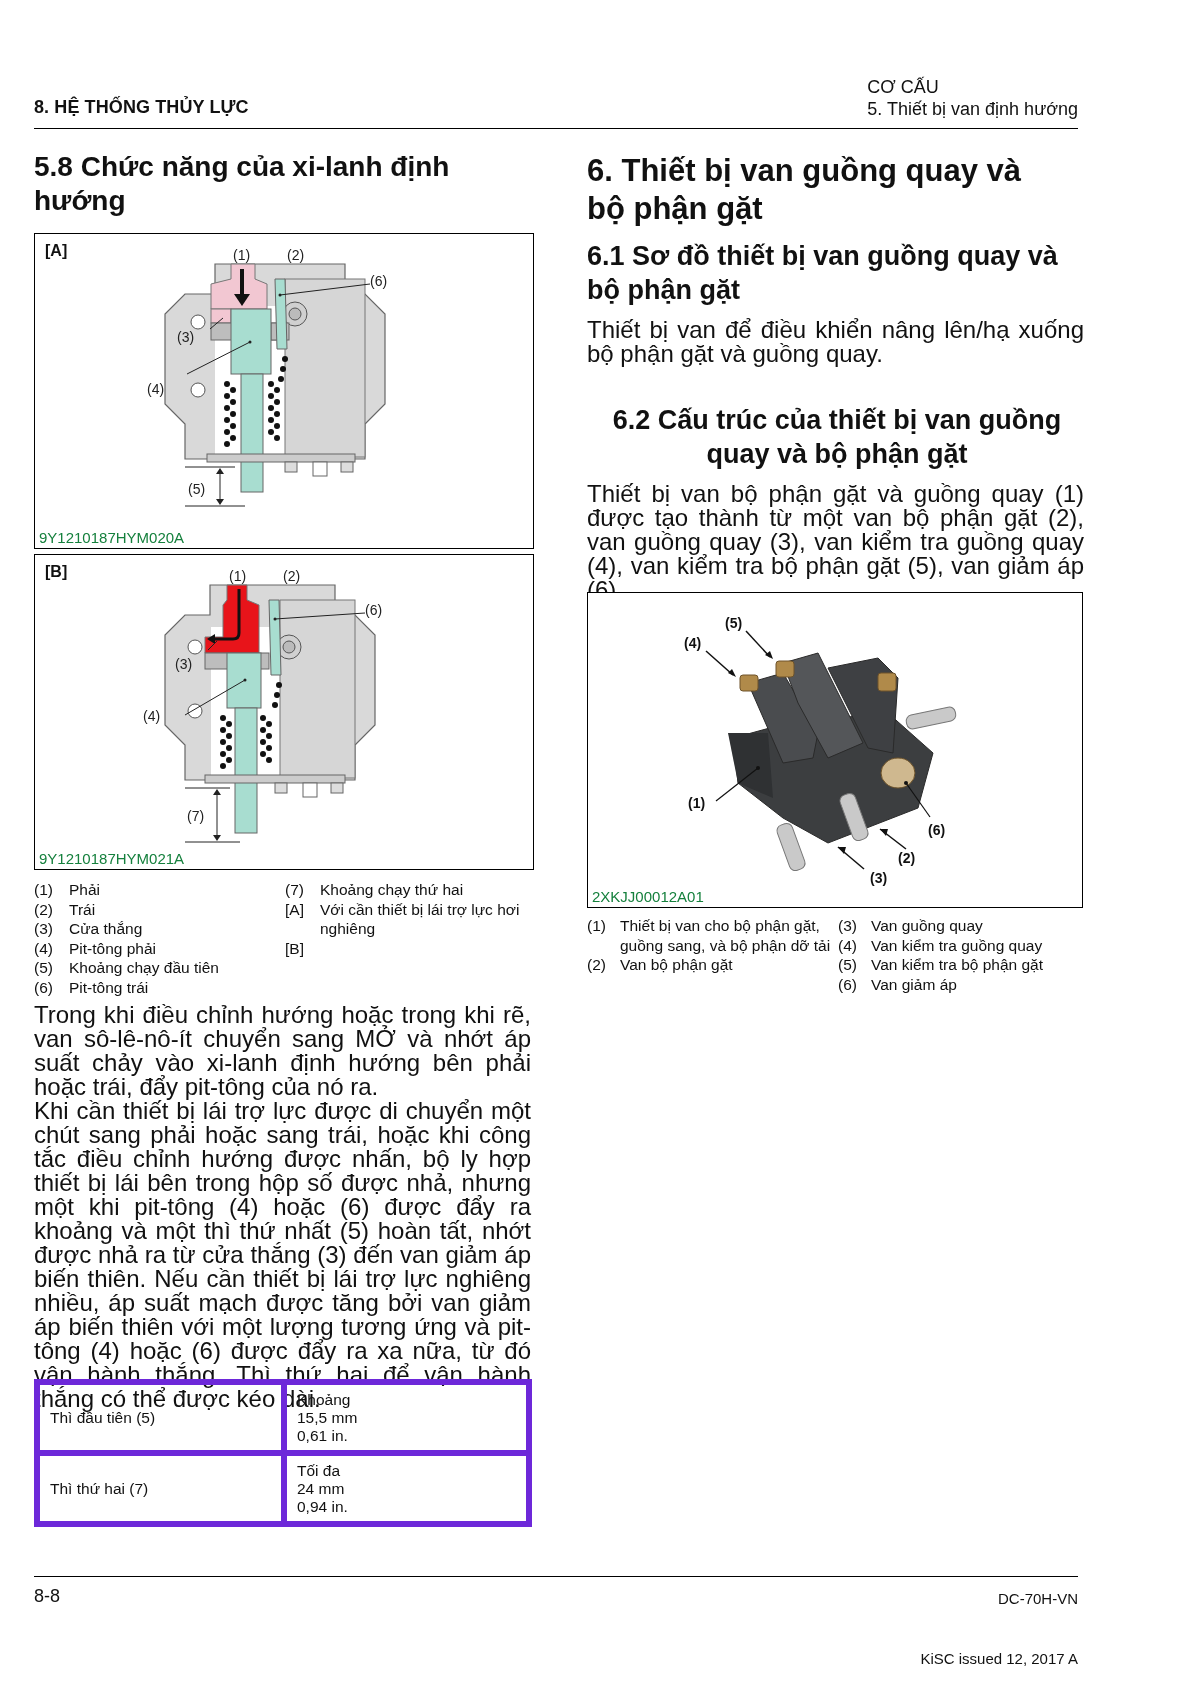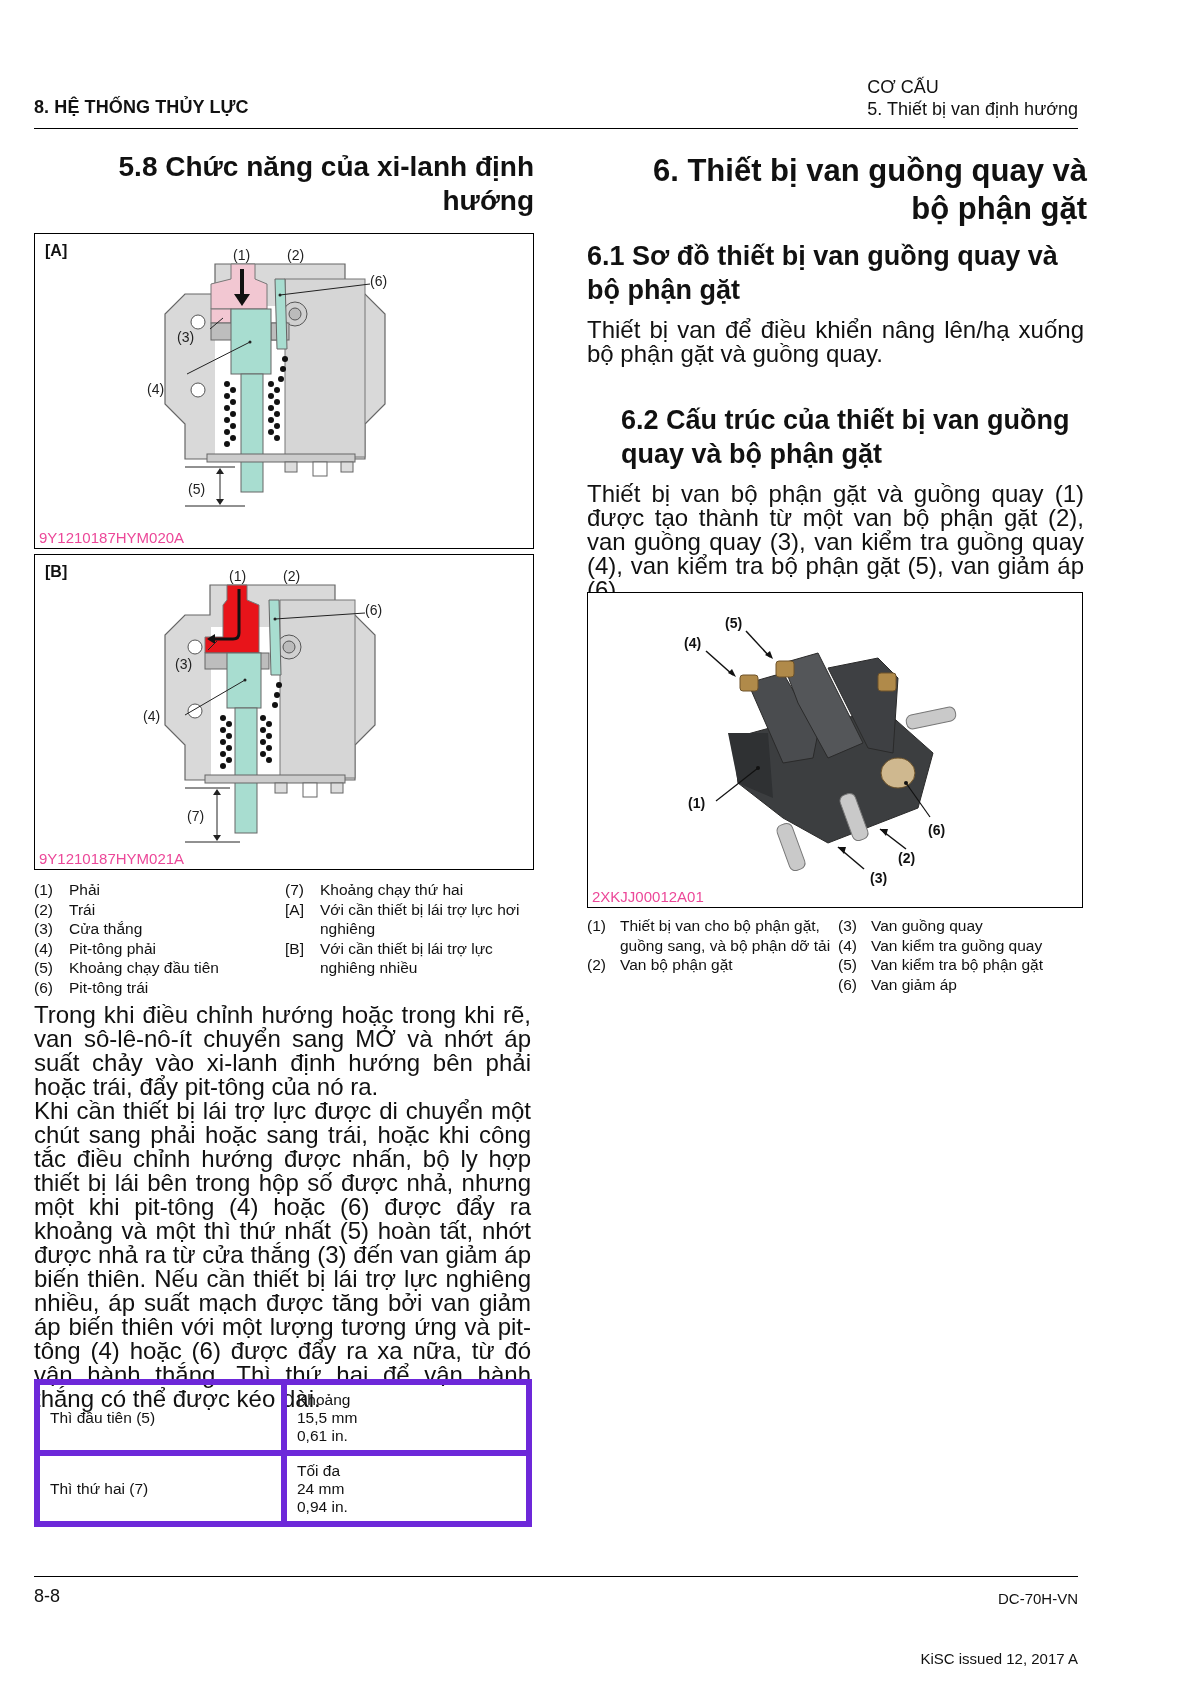--- a/index.html
+++ b/index.html
@@ -1,25 +1,25 @@
 <!DOCTYPE html>
 <html><head>
 <meta charset="utf-8">
 <style>
   html, body { margin:0; padding:0; background:#fff; }
   body { width:1190px; height:1683px; position:relative; font-family:"Liberation Sans", sans-serif; color:#111; overflow:hidden; }
   .abs { position:absolute; }
   .hdr-left { left:34px; top:97px; font-size:18px; font-weight:bold; letter-spacing:0.1px; }
   .hdr-right { right:112px; top:76px; text-align:left; font-size:18px; line-height:22px;margin-left:40px; }
   .hdr-rule { left:34px; top:128px; width:1044px; height:1px; background:#000; }
-  .h1 { font-weight:bold; font-size:30px; line-height:36px;text-align:right; }
+  .h1 { font-weight:bold; font-size:30px; line-height:36px; }
   .h2 { font-weight:bold; font-size:27px; line-height:34px; }
   .body { font-size:24px; line-height:24px; text-align:justify; }
   .fig { border:1px solid #000; background:#fff; }
-  .fig-code { font-size:15px; color:#ec4899; }
+  .fig-code { font-size:15px; color:#15803d; }
   .fig-label { font-size:16px; font-weight:bold; }
   .legend { font-size:15.5px; line-height:19.5px; }
   .legend .row { display:flex; }
   .legend .num { width:35px; flex:none; }
   table.spec { border-collapse:collapse; font-size:15.5px; }
   table.spec td { border:6px solid #6d28d9; vertical-align:middle; padding:0 10px; }
   .footer-rule { left:34px; top:1576px; width:1044px; height:1px; background:#000; }
   svg text { font-family:"Liberation Sans", sans-serif; }
 </style>
 </head>
@@ -222,21 +222,20 @@
   <div class="row">
       <span class="num">(7)</span>
       <span>Khoảng chạy thứ hai</span>
     </div>
   <div class="row">
       <span class="num">[A]</span>
       <span>Với cần thiết bị lái trợ lực hơi nghiêng</span>
     </div>
   <div class="row">
       <span class="num">[B]</span>
-      <span>Với cần thiết bị lái trợ lực nghiêng nhiều</span>
     </div>
 </div>
 
 <div class="abs body" style="left:34px; top:1003px; width:497px;">Trong khi điều chỉnh hướng hoặc trong khi rẽ, van sô-lê-nô-ít chuyển sang MỞ và nhớt áp suất chảy vào xi-lanh định hướng bên phải hoặc trái, đẩy pit-tông của nó ra.</div>
 <div class="abs body" style="left:34px; top:1099px; width:497px;">Khi cần thiết bị lái trợ lực được di chuyển một chút sang phải hoặc sang trái, hoặc khi công tắc điều chỉnh hướng được nhấn, bộ ly hợp thiết bị lái bên trong hộp số được nhả, nhưng một khi pit-tông (4) hoặc (6) được đẩy ra khoảng và một thì thứ nhất (5) hoàn tất, nhớt được nhả ra từ cửa thắng (3) đến van giảm áp biến thiên. Nếu cần thiết bị lái trợ lực nghiêng nhiều, áp suất mạch được tăng bởi van giảm áp biến thiên với một lượng tương ứng và pit-tông (4) hoặc (6) được đẩy ra xa nữa, từ đó vận hành thắng. Thì thứ hai để vận hành thắng có thể được kéo dài.</div>
 
 <table class="abs spec" style="left:34px; top:1379px; width:498px;">
   <tbody>
       <tr style="height:71px;">
     <td style="width:221px;">Thì đầu tiên (5)</td>
@@ -260,21 +259,21 @@
 <div class="abs h1" style="left:587px; top:152px; width:500px; font-size:31px; line-height:38px;">
   <div>6. Thiết bị van guồng quay và</div>
   <div>bộ phận gặt</div>
 </div>
 <div class="abs h2" style="left:587px; top:239px; width:500px;">
   <div>6.1 Sơ đồ thiết bị van guồng quay và</div>
   <div>bộ phận gặt</div>
 </div>
 <div class="abs body" style="left:587px; top:318px; width:497px;">Thiết bị van để điều khiển nâng lên/hạ xuống bộ phận gặt và guồng quay.</div>
 
-<div class="abs h2" style="left:621px; top:403px; width:500px;">
+<div class="abs h2" style="left:587px; top:403px; width:500px;text-align:center;">
   <div>6.2 Cấu trúc của thiết bị van guồng</div>
   <div>quay và bộ phận gặt</div>
 </div>
 <div class="abs body" style="left:587px; top:482px; width:497px;">Thiết bị van bộ phận gặt và guồng quay (1) được tạo thành từ một van bộ phận gặt (2), van guồng quay (3), van kiểm tra guồng quay (4), van kiểm tra bộ phận gặt (5), van giảm áp (6).</div>
 
 <div class="abs fig" style="left:587px; top:592px; width:494px; height:314px;">
   <svg class="abs" style="left:0; top:0;" width="494" height="314" viewBox="0 0 494 314">
 
     <path d="M145 145 L200 130 L300 120 L345 160 L330 215 L240 250 L195 225 L150 190 Z" fill="#3c3e40" stroke="#2a2a2a"></path>
     <path d="M140 140 L180 140 L185 205 L150 190 Z" fill="#2f3133"></path>

